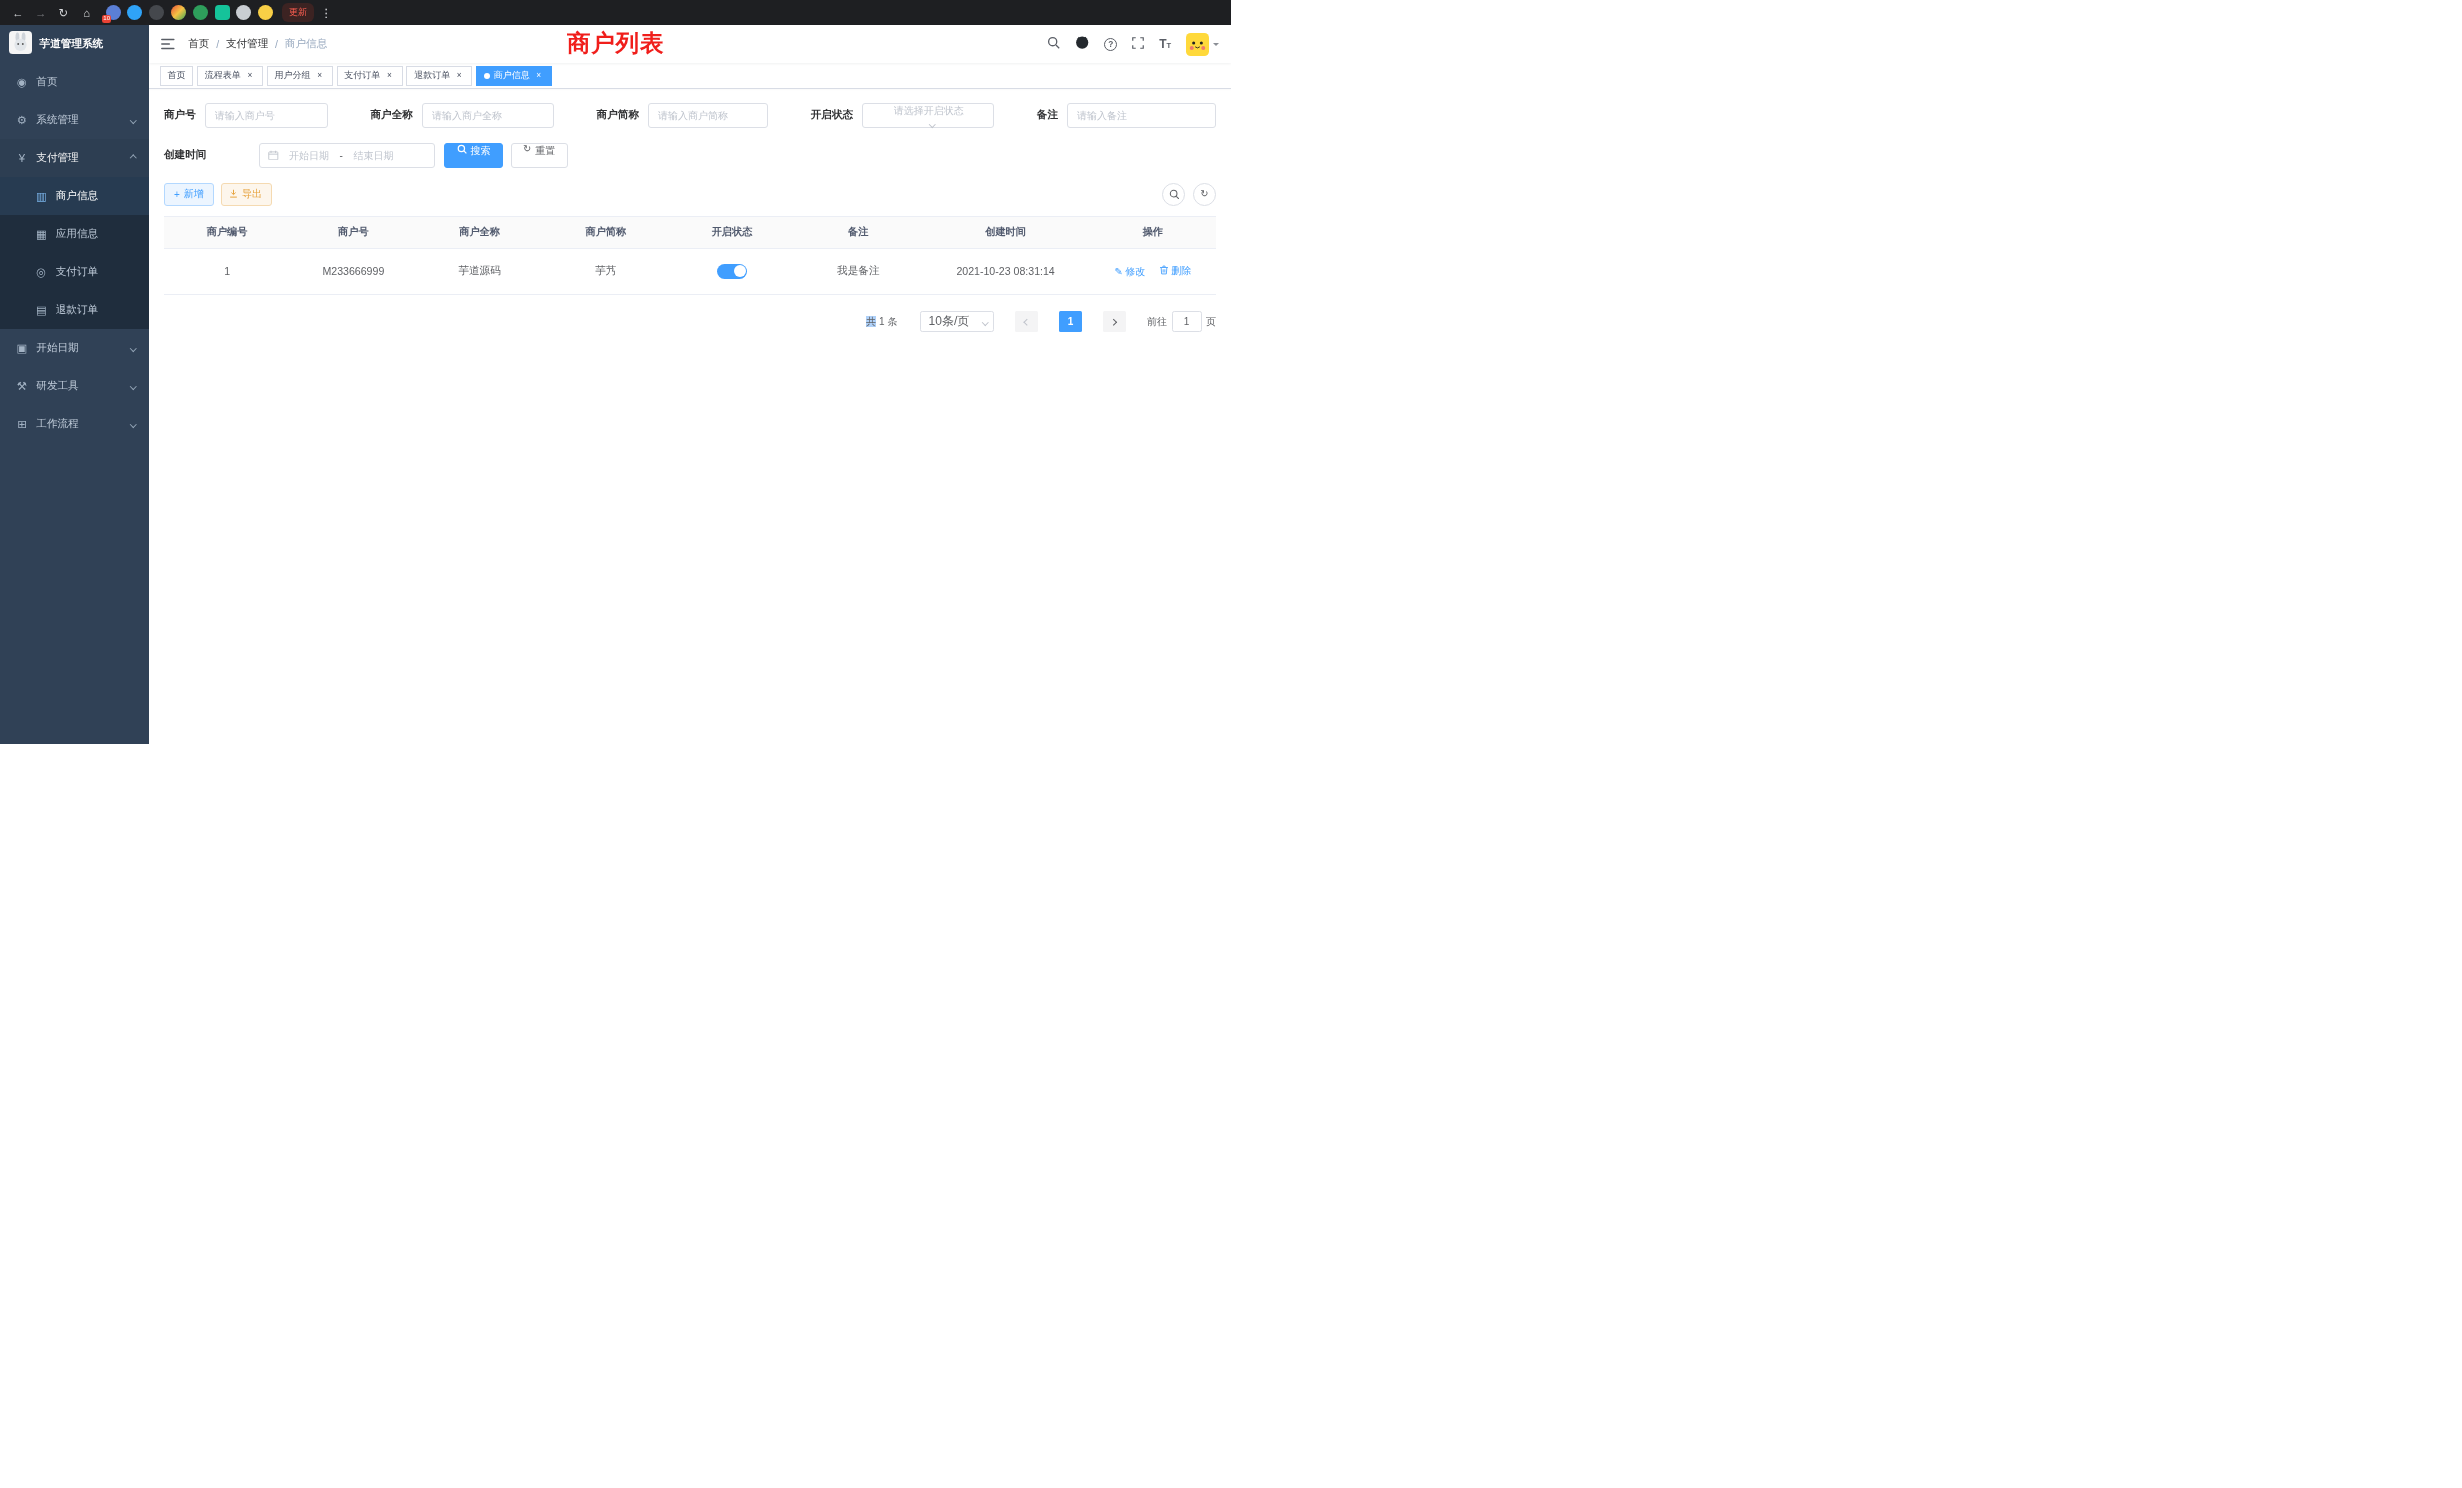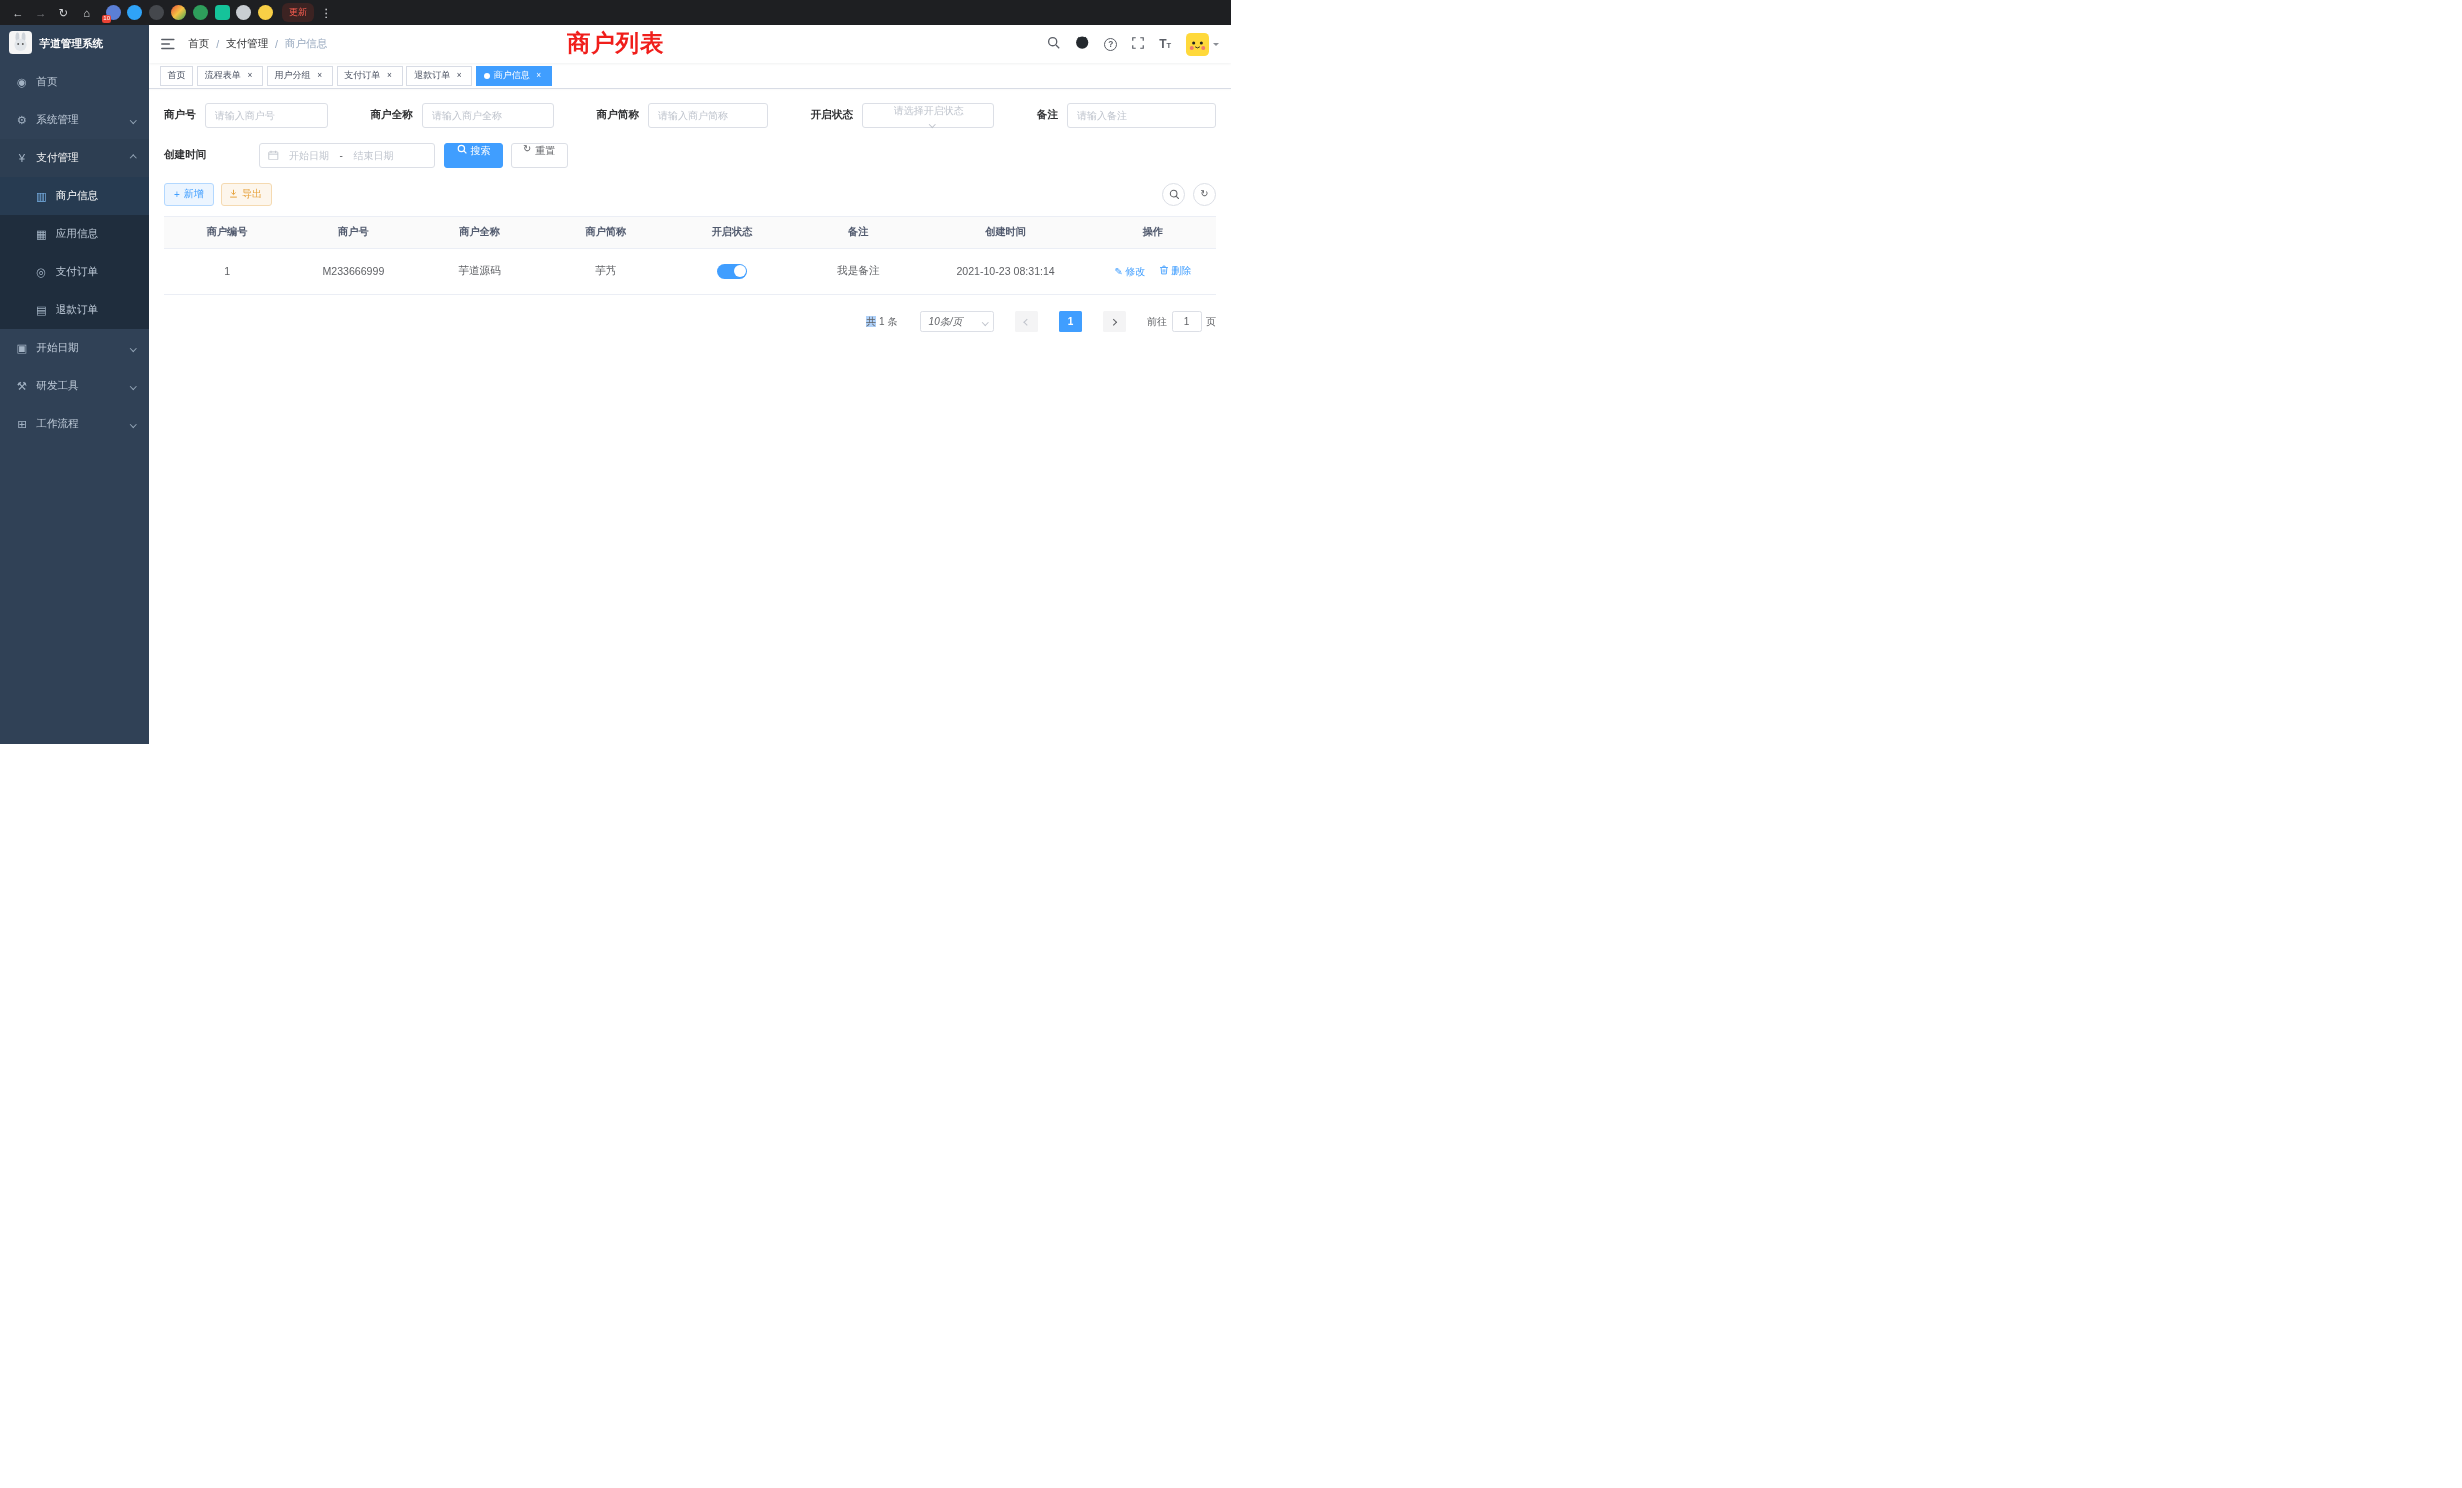--- a/index.html
+++ b/index.html
@@ -99,21 +99,21 @@
   .switch{display:inline-block;width:30px;height:15px;border-radius:7.6px;background:#409eff;position:relative;cursor:pointer;vertical-align:middle;}
   .switch::after{content:"";position:absolute;top:1.5px;right:1.5px;width:12px;height:12px;border-radius:50%;background:#fff;}
   .op-link{color:#409eff;font-size:10px;display:inline-flex;align-items:center;gap:2.3px;margin:0 5.3px;cursor:pointer;}
   .op-ic{font-size:10px;line-height:1;}
 
   
   .pagination{display:flex;align-items:center;justify-content:flex-end;gap:21px;margin:16.7px 0;font-size:10px;color:#606266;}
   .total span{margin:0 1.5px;}
   .hl{background:#aed0f8;}
   .psize{width:74px;height:21px;border:0.8px solid #dcdfe6;border-radius:2.3px;display:flex;align-items:center;padding:0 6px 0 7.6px;cursor:pointer;background:#fff;}
-  .psize .psize-label{flex:1;font-size:10px;color:#606266;white-space:nowrap;font-style:italic;}
+  .psize .psize-label{flex:1;font-size:12px;color:#606266;white-space:nowrap;}
   .pg-btn{min-width:23px;height:21px;background:#f4f4f5;border-radius:1.5px;display:flex;align-items:center;justify-content:center;cursor:pointer;font-size:10px;color:#606266;}
   .pg-btn.active{background:#409eff;color:#fff;font-weight:700;}
   .pchev{width:4.5px;height:4.5px;border-right:1.1px solid #606266;border-bottom:1.1px solid #606266;}
   .pchev.dis{border-color:#c0c4cc;}
   .pchev.left{transform:rotate(135deg);margin-left:2.3px;}
   .pchev.right{transform:rotate(-45deg);margin-right:2.3px;}
   .goto{display:flex;align-items:center;gap:4.5px;}
   .goto-input{width:30px;height:21px;border:0.8px solid #dcdfe6;border-radius:2.3px;text-align:center;font-size:10px;color:#606266;outline:none;}
 
   .annotation{position:absolute;top:26.5px;left:567px;font-size:23.5px;font-weight:700;color:#f01e1b;letter-spacing:0.8px;z-index:10;white-space:nowrap;}

